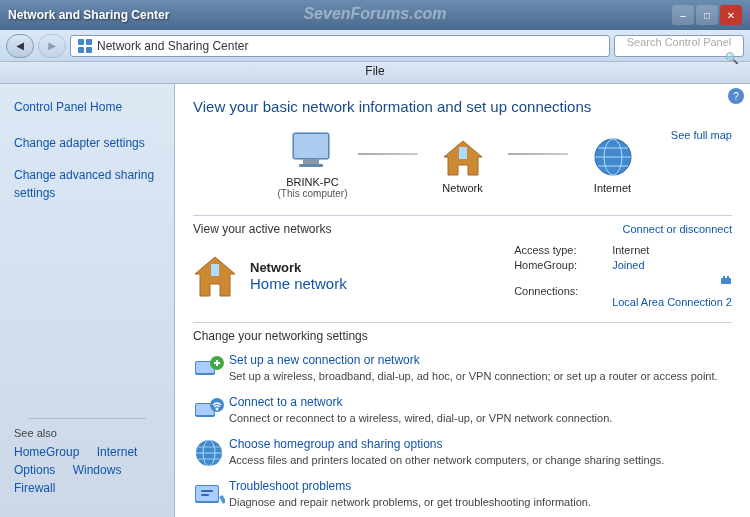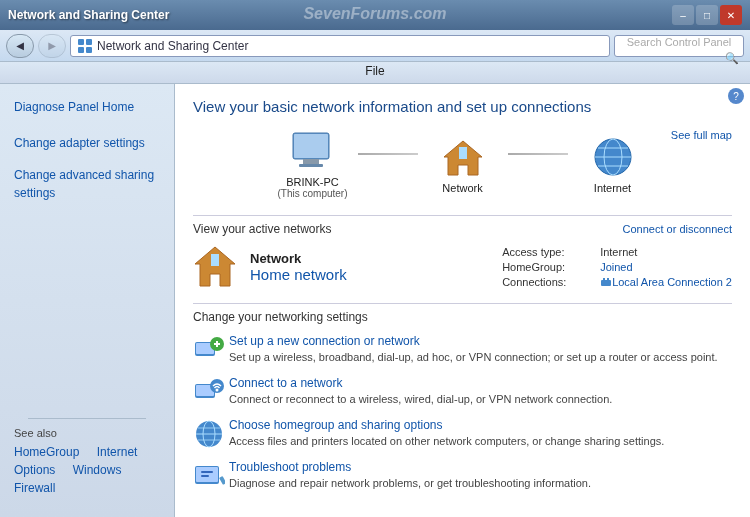--- a/index.html
+++ b/index.html
@@ -386,21 +386,21 @@
   <div class="menu-item">File</div>
   <div class="menu-item">Edit</div>
   <div class="menu-item">View</div>
   <div class="menu-item">Tools</div>
   <div class="menu-item">Help</div>
 </div>
 
 <div class="main-layout">
 
   <div class="sidebar">
-    <a class="sidebar-link">Diagnose Panel Home</a>
+    <a class="sidebar-link">Control Panel Home</a>
     <div style="height:10px;"></div>
     <a class="sidebar-link">Change adapter settings</a>
     <div style="height:6px;"></div>
     <a class="sidebar-link">Change advanced sharing settings</a>
 
     <div class="sidebar-section">
       <div class="sidebar-divider"></div>
       <div class="sidebar-section-title">See also</div>
       <a class="sidebar-link" style="padding-left:0;">HomeGroup</a>
       <a class="sidebar-link" style="padding-left:0;">Internet Options</a>
@@ -477,21 +477,21 @@
         <div class="detail-row">
           <span class="detail-label">Access type:</span>
           <span class="detail-value">Internet</span>
         </div>
         <div class="detail-row">
           <span class="detail-label">HomeGroup:</span>
           <a class="detail-value link">Joined</a>
         </div>
         <div class="detail-row">
           <span class="detail-label">Connections:</span>
-          <a class="detail-value link" style="display:flex; align-items:flex-end; gap:0;">
+          <a class="detail-value link" style="display:flex; align-items:flex-end; gap:10px;flex-direction:column;">
             <svg width="12" height="12" viewBox="0 0 12 12">
               <rect x="1" y="4" width="10" height="6" rx="1" fill="#4488cc"></rect>
               <rect x="3" y="2" width="2" height="3" fill="#4488cc"></rect>
               <rect x="7" y="2" width="2" height="3" fill="#4488cc"></rect>
             </svg>
             <span>Local Area Connection 2</span>
           </a>
         </div>
       </div>
     </div>

